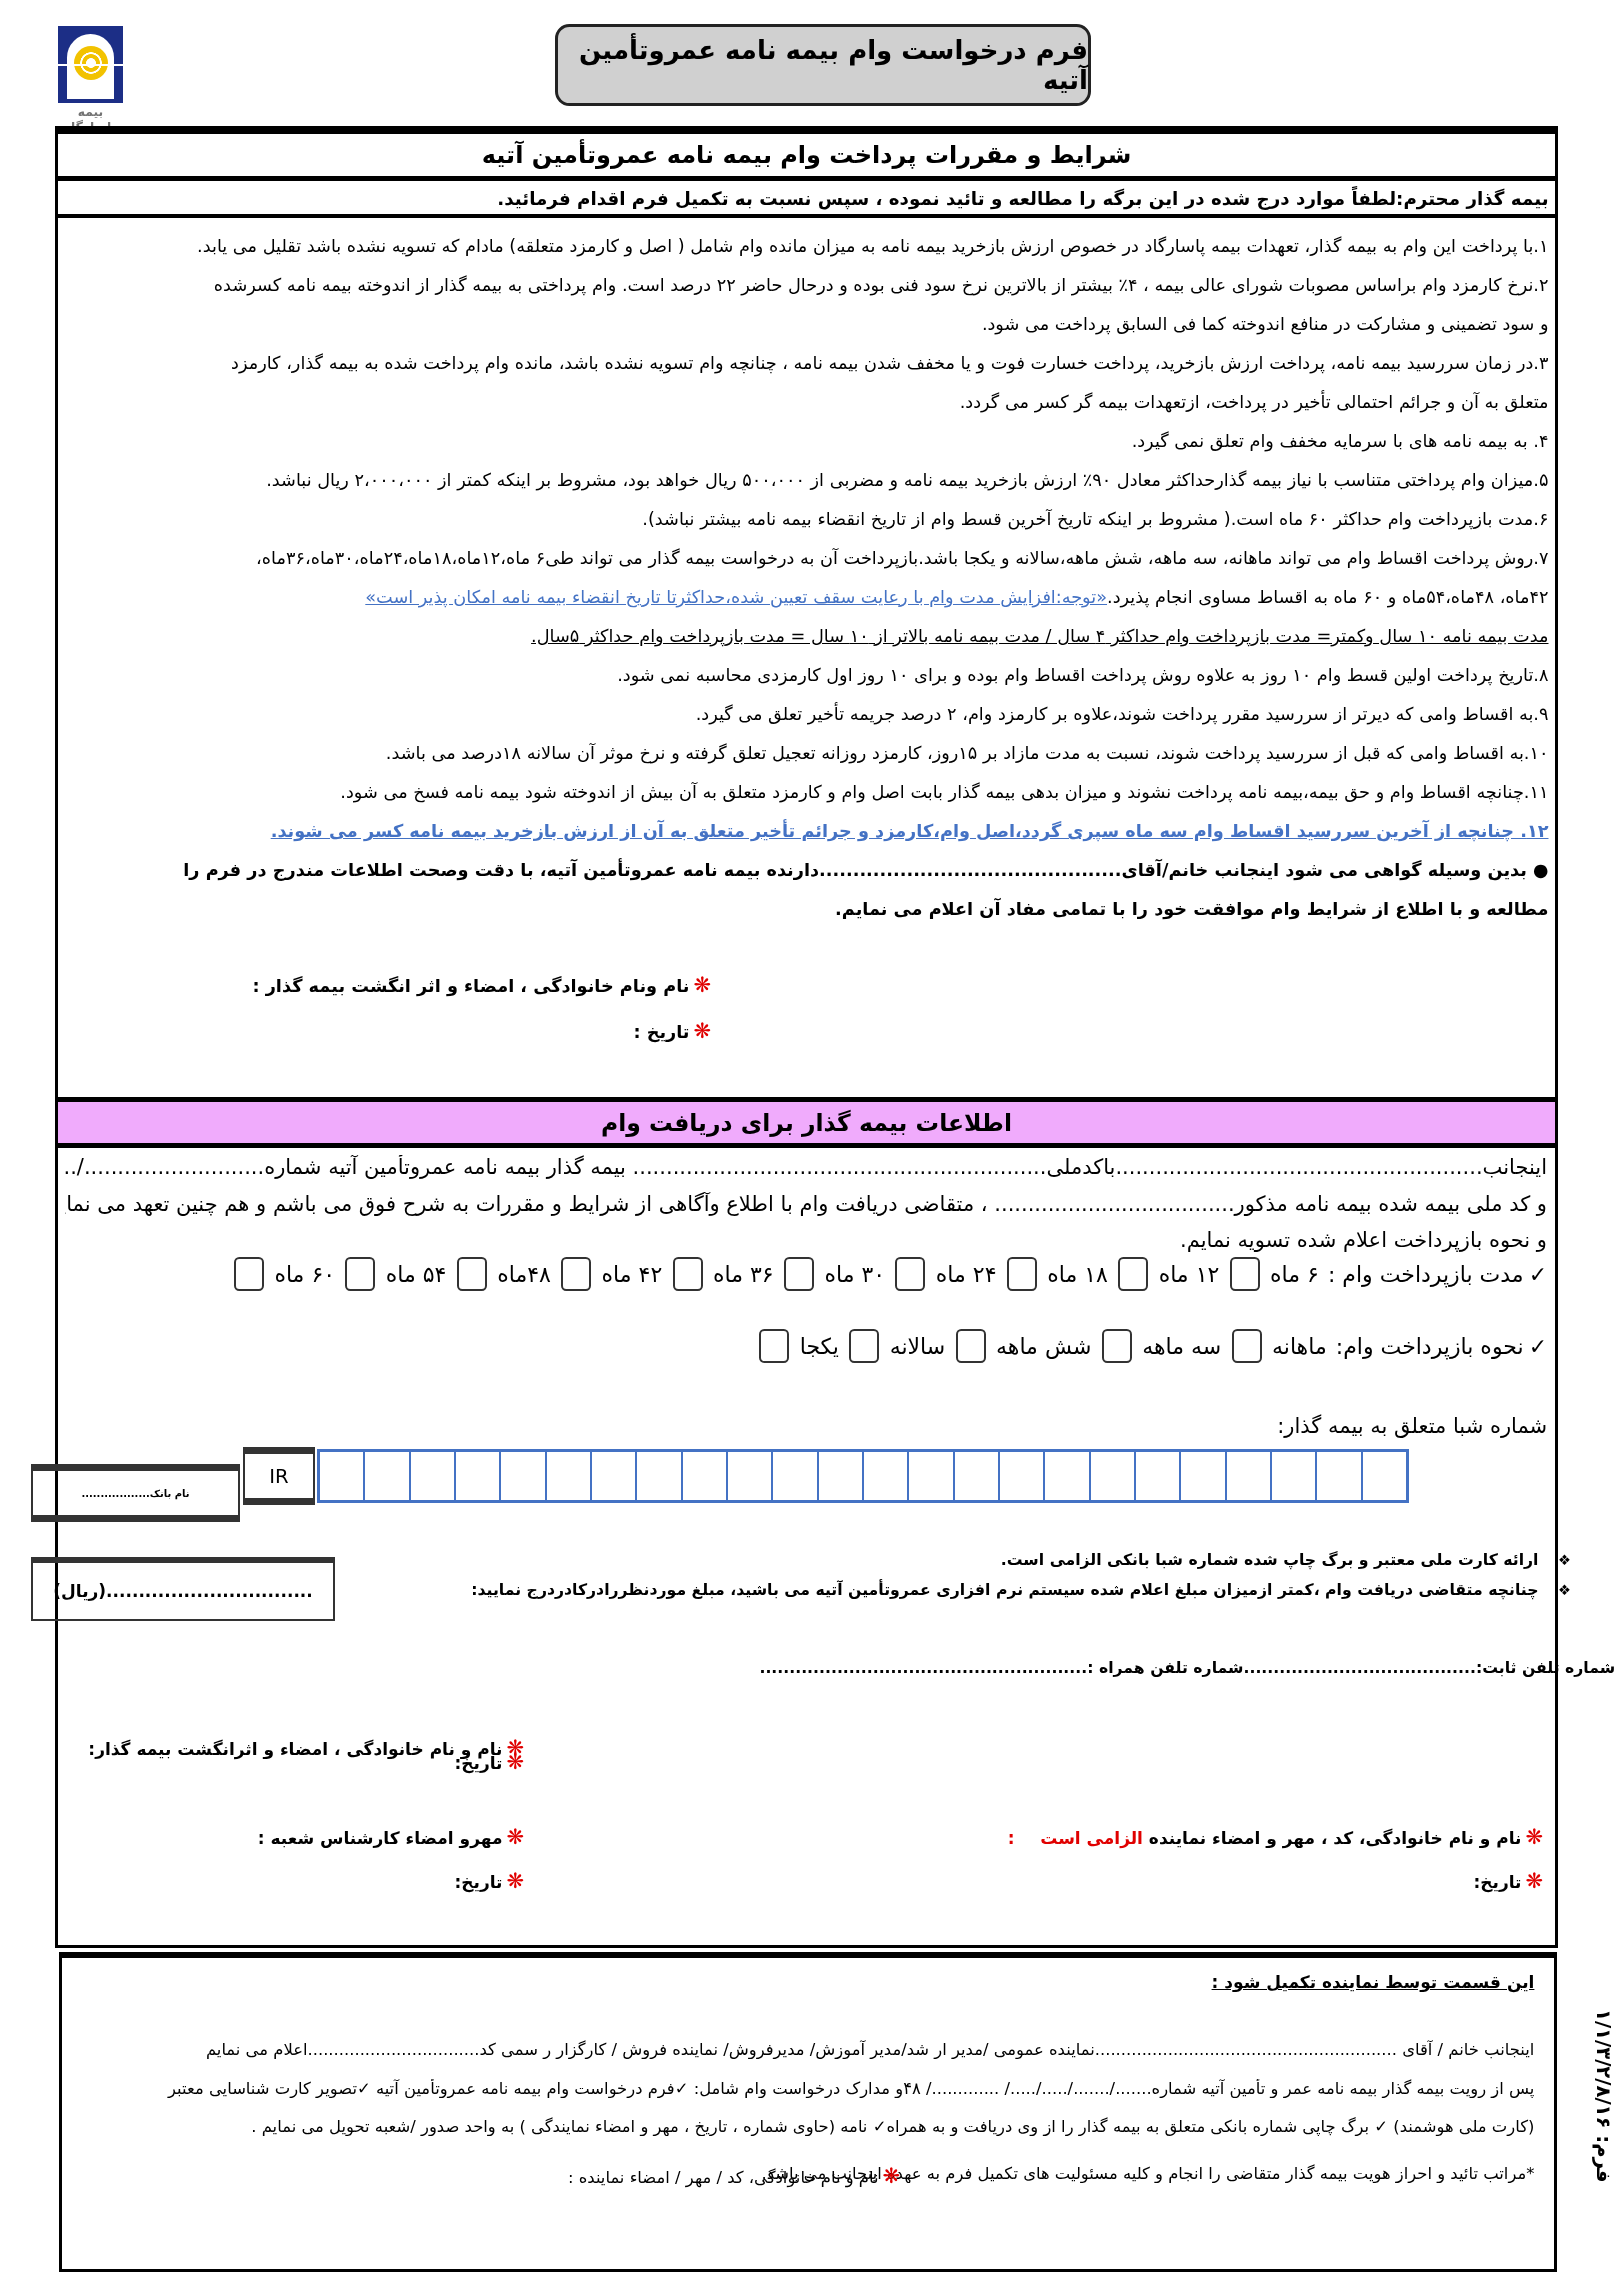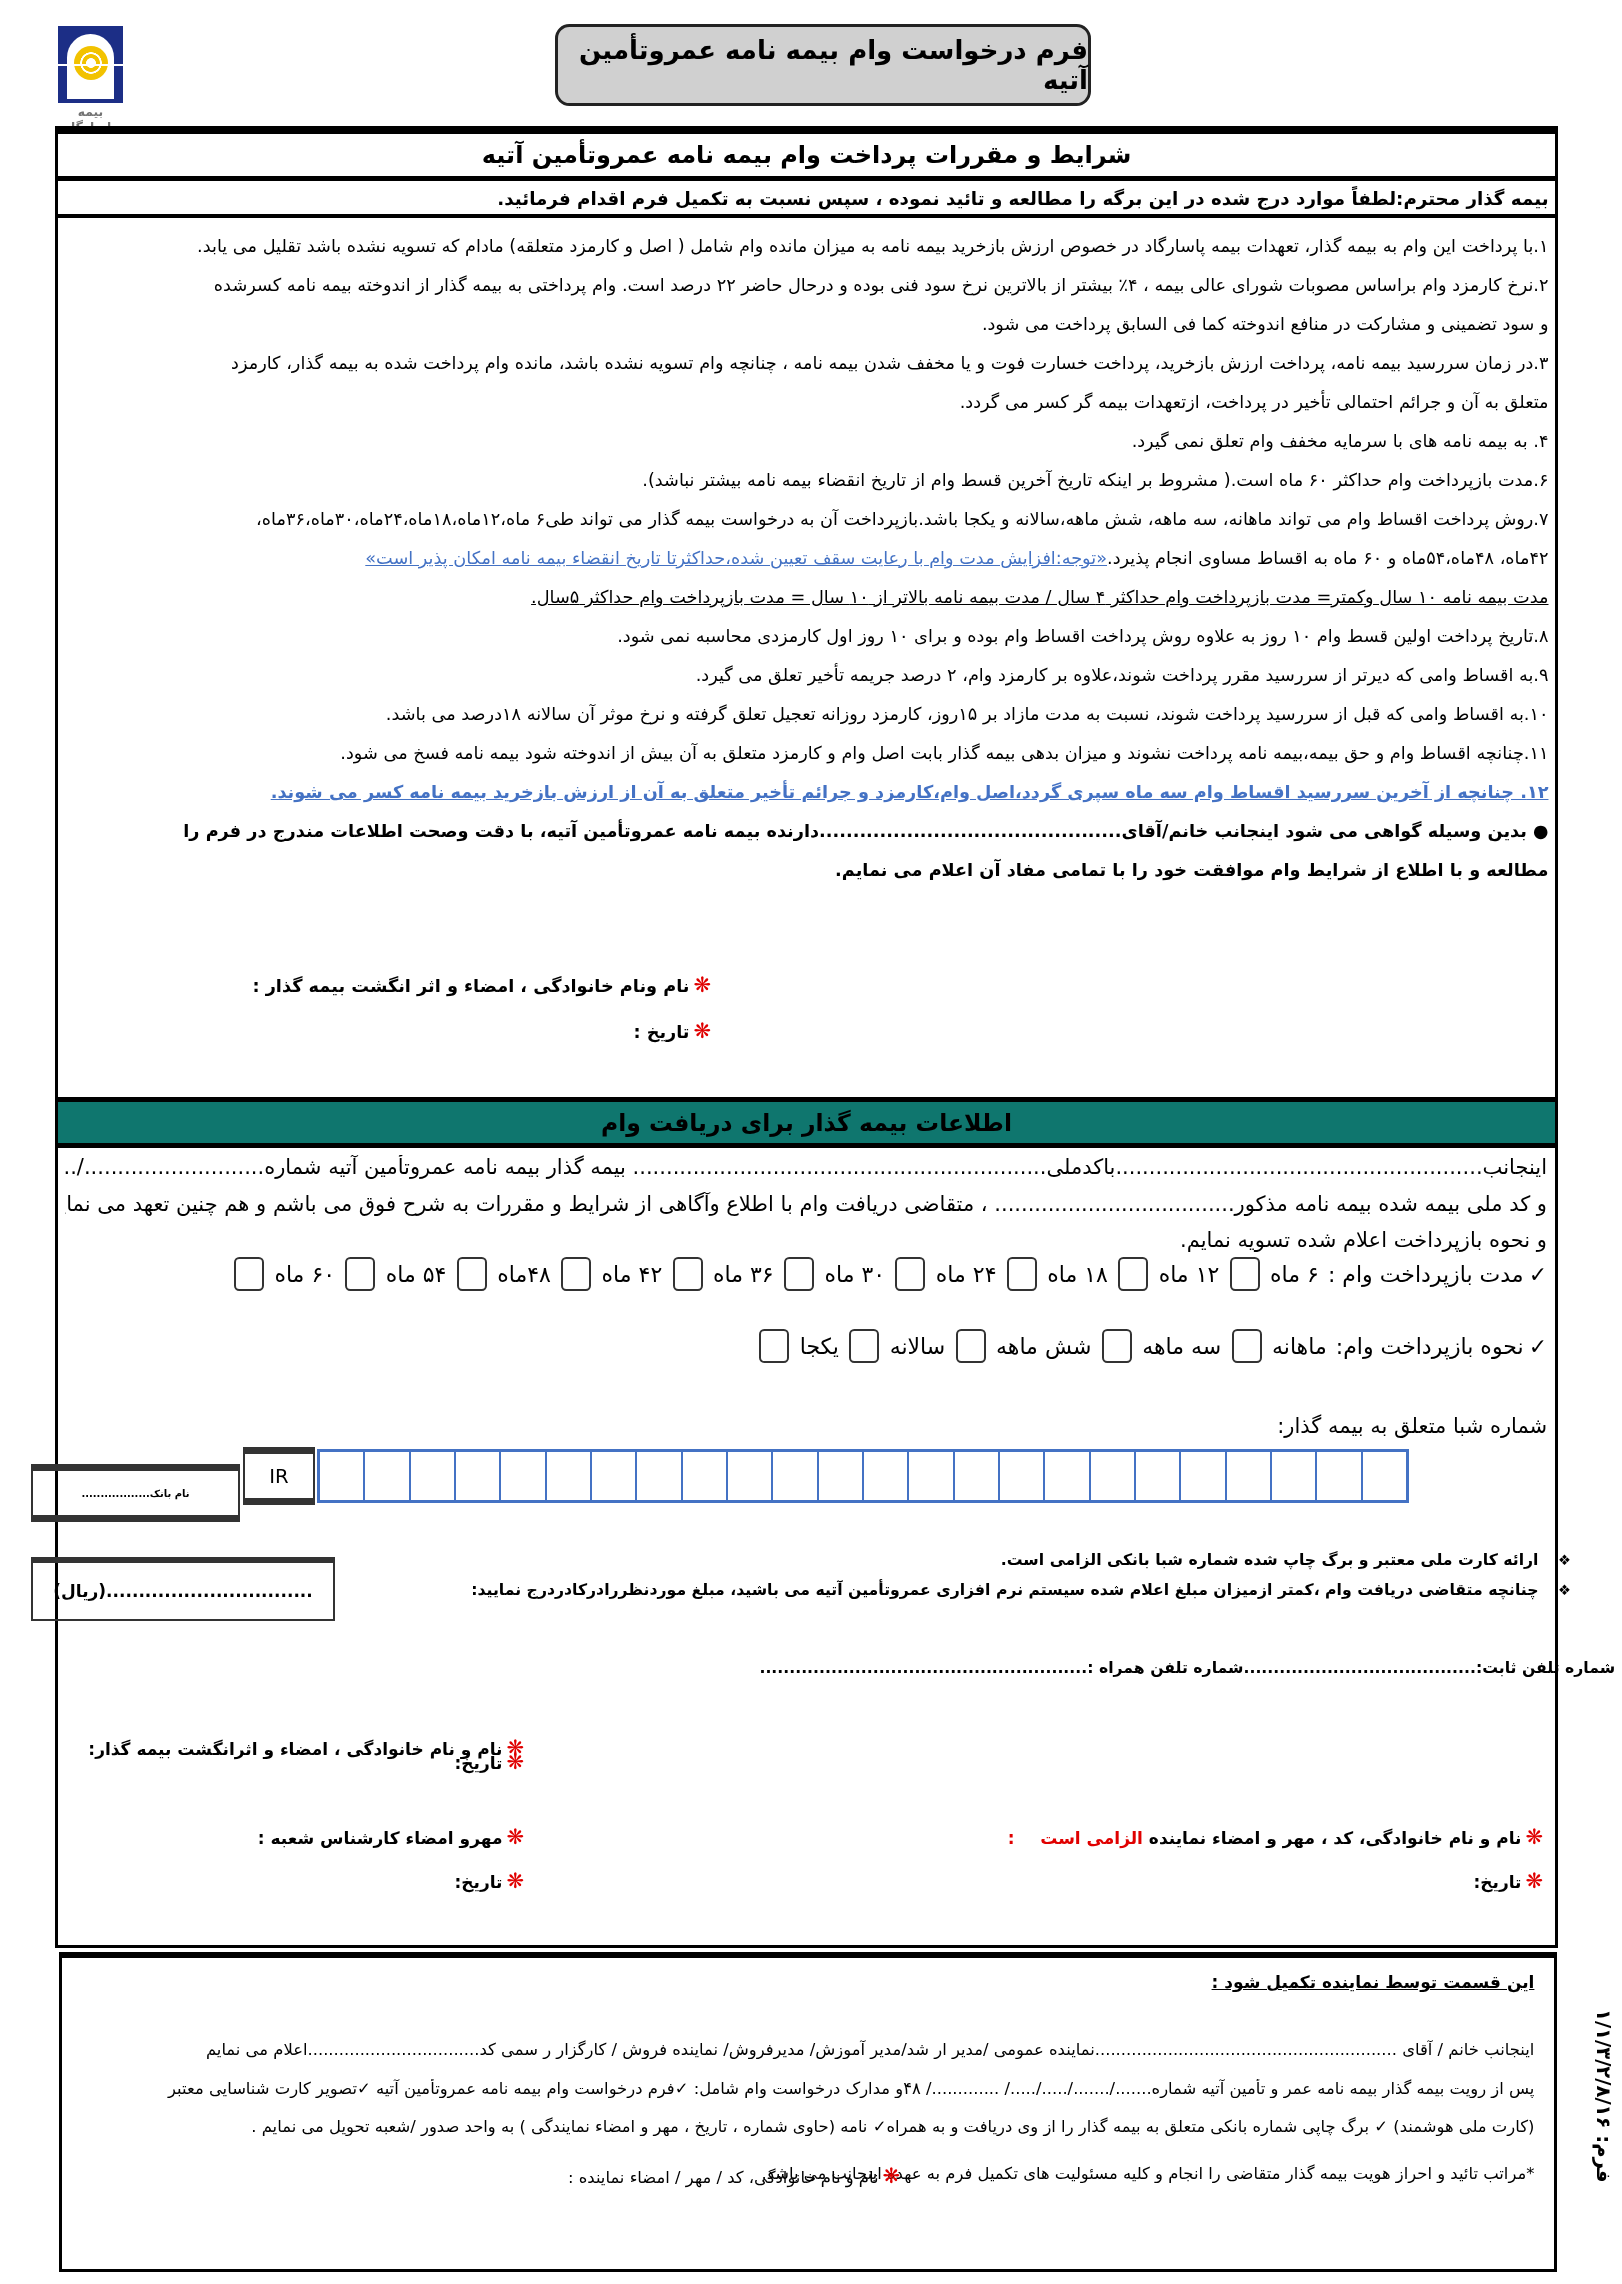--- a/index.html
+++ b/index.html
@@ -27,21 +27,21 @@
   .terms { position: absolute; right: 6.5px; left: 6.5px; top: 98px; font-size: 17.7px; }
   .terms p { line-height: 39px; height: 39px; white-space: nowrap; overflow: hidden; text-align: right; }
   .terms p.blue { color: #4472c4; text-decoration: underline; }
   .terms p.bold { font-weight: bold; }
   .terms span.blue { color: #4472c4; text-decoration: underline; }
   .terms p.und { text-decoration: underline; }
 
   .sig1 { position: absolute; font-weight: bold; font-size: 17.7px; }
   .star { color: #e00000; font-size: 21px; margin-left: 3.9px; }
 
-  .band { position: absolute; left: 0; top: 968px; width: 100%; height: 51px; background: #0f766e; border-top: 5.2px solid #000; border-bottom: 5.2px solid #000;
+  .band { position: absolute; left: 0; top: 968px; width: 100%; height: 51px; background: #f0abfc; border-top: 5.2px solid #000; border-bottom: 5.2px solid #000;
      display: flex; align-items: center; justify-content: center; font-weight: bold; font-size: 23.5px; }
 
   .info { position: absolute; right: 8px; left: 6.5px; font-size: 21px; white-space: nowrap; overflow: hidden; text-align: right; }
 
   .opts { position: absolute; right: 7.8px; display: flex; align-items: center; gap: 5.2px; font-size: 22px; white-space: nowrap; }
   .opts .lbl { margin-left: 3.9px; }
   .opts .ck { font-size: 22px; }
   .box { display: inline-block; width: 30px; height: 34px; border: 2.6px solid #333; border-radius: 5.2px; margin: 0 5.2px; }
 
   .sheba-label { position: absolute; right: 7.8px; top: 1413px; font-size: 21px; }
@@ -89,20 +89,21 @@
   <div class="intro">بیمه گذار محترم:لطفاً موارد درج شده در این برگه را مطالعه و تائید نموده ، سپس نسبت به تکمیل فرم اقدام فرمائید.</div>
   <div class="hr" style="top:85px;height:3.9px;"></div>
 
   <div class="terms">
     <p>۱.با پرداخت این وام به بیمه گذار، تعهدات بیمه پاسارگاد در خصوص ارزش بازخرید بیمه نامه به میزان مانده وام شامل ( اصل و کارمزد متعلقه) مادام که تسویه نشده باشد تقلیل می یابد.</p>
     <p>۲.نرخ کارمزد وام براساس مصوبات شورای عالی بیمه ، ۴٪ بیشتر از بالاترین  نرخ سود فنی بوده و درحال حاضر ۲۲ درصد است. وام پرداختی به بیمه گذار از اندوخته بیمه نامه کسرشده</p>
     <p>و سود تضمینی و مشارکت در منافع اندوخته کما فی السابق پرداخت می شود.</p>
     <p>۳.در زمان سررسید بیمه نامه، پرداخت ارزش بازخرید، پرداخت خسارت فوت و یا مخفف شدن بیمه نامه ، چنانچه وام تسویه نشده باشد، مانده وام پرداخت شده به بیمه گذار، کارمزد</p>
     <p>متعلق به آن و جرائم احتمالی تأخیر در پرداخت، ازتعهدات بیمه گر کسر می گردد.</p>
     <p>۴. به بیمه نامه های با سرمایه مخفف وام تعلق نمی گیرد.</p>
+    <p>۵.میزان وام پرداختی متناسب با نیاز بیمه گذارحداکثر معادل ۹۰٪ ارزش بازخرید بیمه نامه و مضربی از ۵۰۰،۰۰۰ ریال خواهد بود، مشروط بر اینکه کمتر از ۲،۰۰۰،۰۰۰ ریال نباشد.</p>
     <p>۶.مدت بازپرداخت وام حداکثر ۶۰ ماه است.( مشروط بر اینکه تاریخ آخرین  قسط وام از تاریخ انقضاء بیمه نامه بیشتر نباشد).</p>
     <p>۷.روش پرداخت اقساط وام می تواند ماهانه، سه ماهه، شش ماهه،سالانه و یکجا باشد.بازپرداخت آن به درخواست بیمه گذار می تواند طی۶ ماه،۱۲ماه،۱۸ماه،۲۴ماه،۳۰ماه،۳۶ماه،</p>
     <p><span>۴۲ماه، ۴۸ماه،۵۴ماه و ۶۰ ماه به اقساط مساوی انجام پذیرد.</span><span class="blue">«توجه:افزایش مدت وام با رعایت سقف تعیین شده،حداکثرتا تاریخ انقضاء بیمه نامه امکان پذیر است»</span></p>
     <p class="und">مدت بیمه نامه ۱۰ سال وکمتر= مدت بازپرداخت وام حداکثر ۴ سال / مدت بیمه نامه بالاتر از ۱۰ سال = مدت بازپرداخت وام حداکثر ۵سال.</p>
     <p>۸.تاریخ پرداخت اولین قسط وام ۱۰ روز به علاوه روش پرداخت اقساط وام بوده و برای ۱۰ روز اول کارمزدی محاسبه نمی شود.</p>
     <p>۹.به اقساط وامی که دیرتر از سررسید مقرر پرداخت شوند،علاوه بر کارمزد وام، ۲ درصد جریمه تأخیر تعلق می گیرد.</p>
     <p>۱۰.به اقساط وامی که قبل از سررسید پرداخت شوند، نسبت به مدت مازاد بر ۱۵روز، کارمزد روزانه تعجیل تعلق گرفته و نرخ موثر آن سالانه ۱۸درصد می باشد.</p>
     <p>۱۱.چنانچه اقساط وام و حق بیمه،بیمه نامه پرداخت نشوند و میزان بدهی بیمه گذار  بابت اصل وام و کارمزد متعلق به آن بیش از اندوخته شود بیمه نامه  فسخ می شود.</p>
     <p class="blue bold">۱۲. چنانچه از آخرین سررسید اقساط وام سه ماه سپری گردد،اصل وام،کارمزد و جرائم تأخیر متعلق به آن از ارزش بازخرید بیمه نامه کسر می شوند.</p>
     <p class="bold">● بدین وسیله گواهی می شود اینجانب خانم/آقای.............................................دارنده بیمه نامه عمروتأمین آتیه، با دقت وصحت اطلاعات مندرج در فرم را</p>

